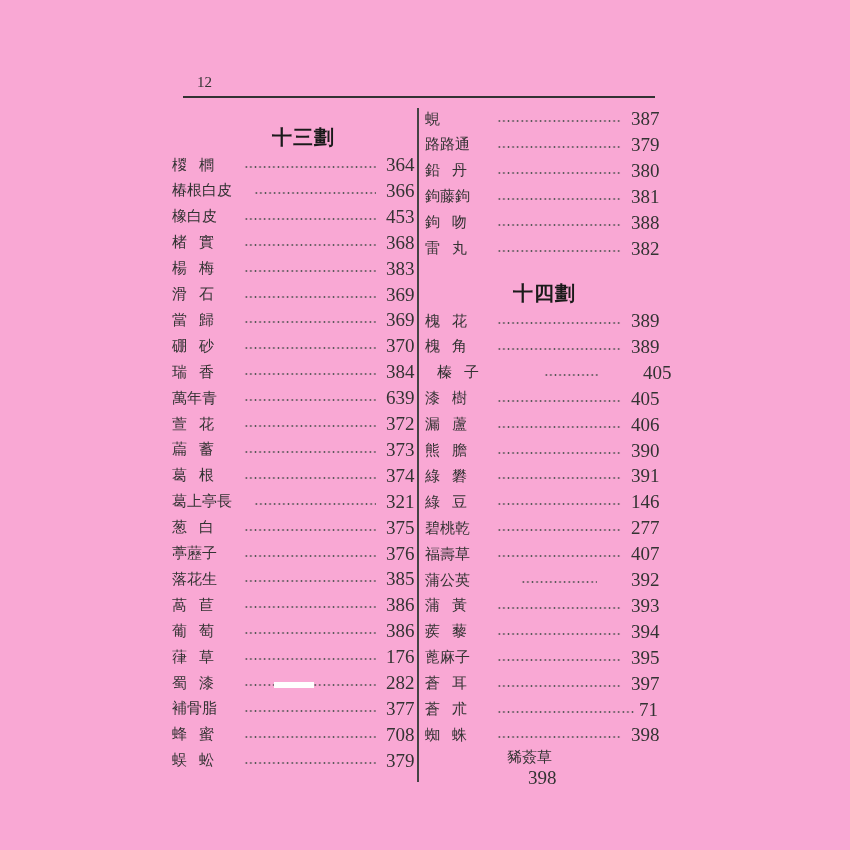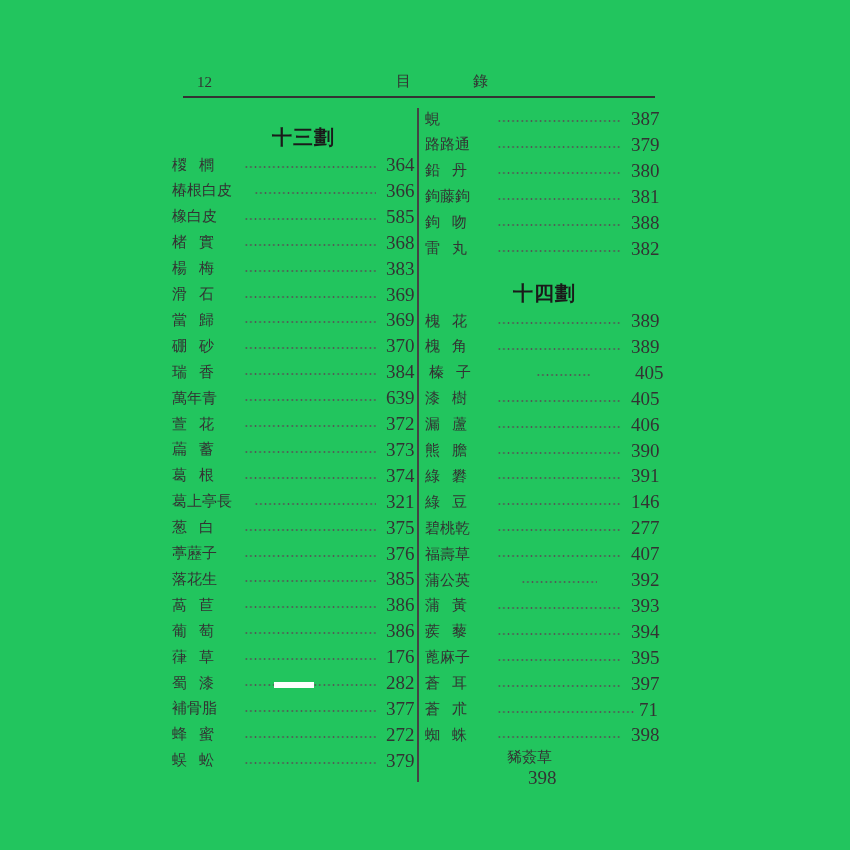--- a/index.html
+++ b/index.html
@@ -12,21 +12,21 @@
       height: 850px;
       position: relative;
       overflow: hidden;
       font-family: "DejaVu Serif", "Liberation Serif", serif;
       color: #2a2a2a;
     }
     .page {
       position: absolute;
       left: 0; top: 0;
       width: 850px; height: 850px;
-      background: #22c55e;
+      background: #f9a8d4;
     }
     .header {
       position: absolute;
       left: 183px;
       top: 72px;
       width: 472px;
       height: 24px;
     }
     .page-number {
       position: absolute;
@@ -120,42 +120,41 @@
     }
     .page-ref.short { width: 18px; }
   </style>
 </head>
 <body>
 
 <div class="page">
 
   <div class="header">
     <span class="page-number">12</span>
-    <span class="running-title">目錄</span>
   </div>
   <div class="header-rule"></div>
   <div class="col-divider"></div>
 
   <div class="column col-left">
     <div class="section-heading" style="left:100px; top:124px;">十三劃</div>
     <div id="left-entries">
         <div class="entry" style="left: 0px; top: 152px; width: 240px;">
           <span class="entry-name spaced">椶櫚</span>
           <span class="leader"></span>
           <span class="page-ref">364</span>
         </div>
         <div class="entry" style="left: 0px; top: 177.9px; width: 240px;">
           <span class="entry-name wide">椿根白皮</span>
           <span class="leader"></span>
           <span class="page-ref">366</span>
         </div>
         <div class="entry" style="left: 0px; top: 203.8px; width: 240px;">
           <span class="entry-name">橡白皮</span>
           <span class="leader"></span>
-          <span class="page-ref">585</span>
+          <span class="page-ref">453</span>
         </div>
         <div class="entry" style="left: 0px; top: 229.7px; width: 240px;">
           <span class="entry-name spaced">楮實</span>
           <span class="leader"></span>
           <span class="page-ref">368</span>
         </div>
         <div class="entry" style="left: 0px; top: 255.6px; width: 240px;">
           <span class="entry-name spaced">楊梅</span>
           <span class="leader"></span>
           <span class="page-ref">383</span>
@@ -243,21 +242,21 @@
           <span class="page-ref">282</span>
         </div>
         <div class="entry" style="left: 0px; top: 695.9px; width: 240px;">
           <span class="entry-name">補骨脂</span>
           <span class="leader"></span>
           <span class="page-ref">377</span>
         </div>
         <div class="entry" style="left: 0px; top: 721.8px; width: 240px; align-items: center;">
           <span class="entry-name spaced">蜂蜜</span>
           <span class="leader"></span>
-          <span class="page-ref">272</span>
+          <span class="page-ref">708</span>
         </div>
         <div class="entry" style="left: 0px; top: 747.7px; width: 240px;">
           <span class="entry-name spaced">蜈蚣</span>
           <span class="leader"></span>
           <span class="page-ref">379</span>
         </div>
       </div>
   </div>
 
   <div class="column col-right">
@@ -298,21 +297,21 @@
         <div class="entry" style="left: 0px; top: 308px; width: 232px;">
           <span class="entry-name spaced">槐花</span>
           <span class="leader"></span>
           <span class="page-ref">389</span>
         </div>
         <div class="entry" style="left: 0px; top: 333.9px; width: 232px;">
           <span class="entry-name spaced">槐角</span>
           <span class="leader"></span>
           <span class="page-ref">389</span>
         </div>
-        <div class="entry" style="left: 4px; top: 359.8px; width: 232px; gap: 35px;">
+        <div class="entry" style="left: 12px; top: 359.8px; width: 232px; gap: 35px;">
           <span class="entry-name spaced">榛子</span>
           <span class="leader"></span>
           <span class="page-ref">405</span>
         </div>
         <div class="entry" style="left: 0px; top: 385.7px; width: 232px;">
           <span class="entry-name spaced">漆樹</span>
           <span class="leader"></span>
           <span class="page-ref">405</span>
         </div>
         <div class="entry" style="left: 0px; top: 411.6px; width: 232px;">

